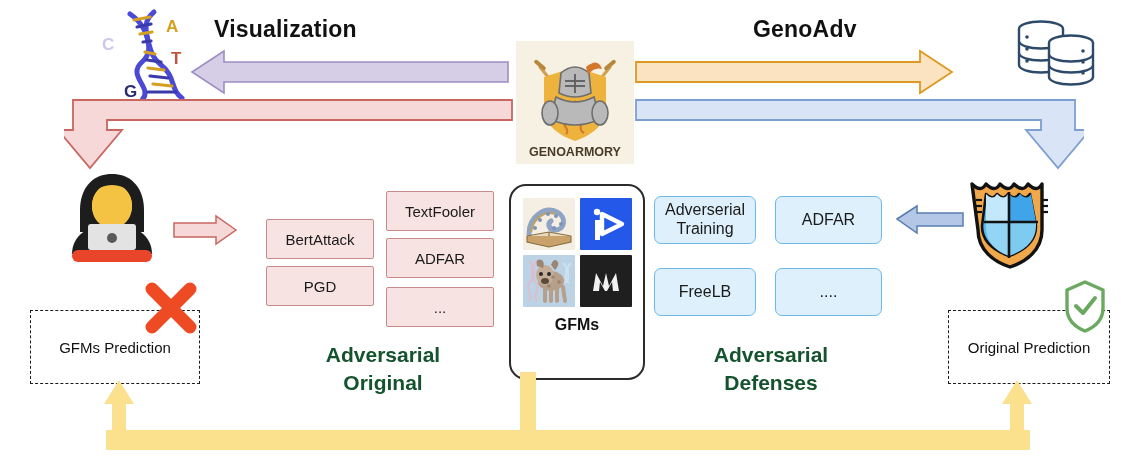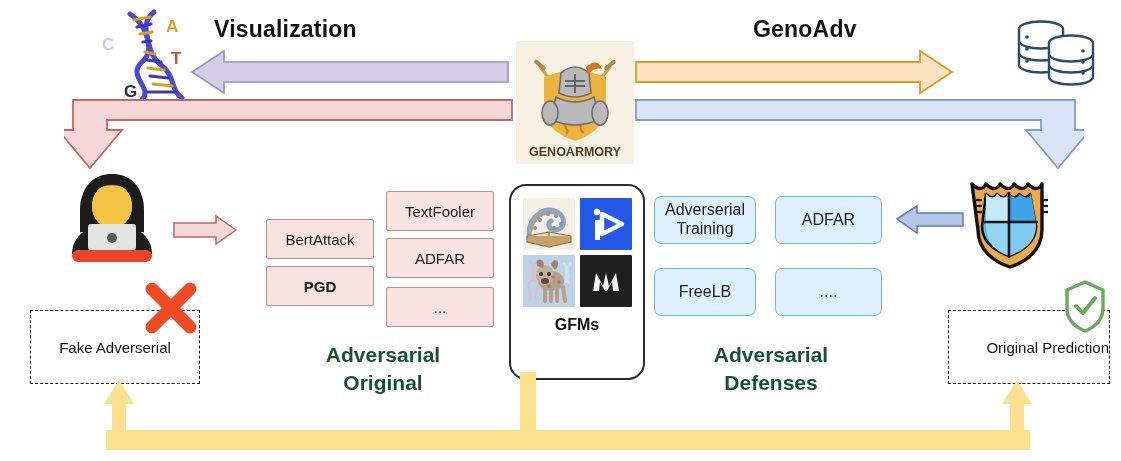--- a/index.html
+++ b/index.html
@@ -167,21 +167,21 @@
 
   <div class="abs" style="left:172px;top:213px;width:66px;height:34px;">
     <svg width="66" height="34" viewBox="0 0 66 34">
       <polygon points="64,17 44,3 44,10 2,10 2,24 44,24 44,31" fill="#f6d8d8" stroke="#c9665f" stroke-width="1.5"></polygon>
     </svg>
   </div>
 
   <div class="abs atkbox" style="left:266px;top:219px;width:106px;height:38px;">
     <span>BertAttack</span>
   </div>
-  <div class="abs atkbox" style="left:266px;top:266px;width:106px;height:38px;font-weight:bold;">
+  <div class="abs atkbox" style="left:266px;top:266px;width:106px;height:38px;">
     <span>PGD</span>
   </div>
 
   <div class="abs atkbox" style="left:386px;top:191px;width:106px;height:38px;">
     <span>TextFooler</span>
   </div>
   <div class="abs atkbox" style="left:386px;top:238px;width:106px;height:38px;">
     <span>ADFAR</span>
   </div>
   <div class="abs atkbox" style="left:386px;top:287px;width:106px;height:38px;">
@@ -300,32 +300,32 @@
   <div class="abs sect" style="left:268px;top:341px;width:230px;">
     <div>Adversarial</div>
     <div>Original</div>
   </div>
   <div class="abs sect" style="left:656px;top:341px;width:230px;">
     <div>Adversarial</div>
     <div>Defenses</div>
   </div>
 
   <div class="abs predbox" style="left:30px;top:310px;width:168px;height:72px;">
-    <span>Fake Adverserial</span>
+    <span>GFMs Prediction</span>
   </div>
   <div class="abs" style="left:140px;top:277px;width:62px;height:62px;">
     <svg width="62" height="62" viewBox="0 0 62 62">
       <g stroke="#ee4b24" stroke-width="13" stroke-linecap="round">
         <line x1="12" y1="12" x2="50" y2="50"></line>
         <line x1="50" y1="12" x2="12" y2="50"></line>
       </g>
     </svg>
   </div>
 
-  <div class="abs predbox" style="left:948px;top:310px;width:160px;height:72px;justify-content:flex-end;">
+  <div class="abs predbox" style="left:948px;top:310px;width:160px;height:72px;">
     <span>Original Prediction</span>
   </div>
   <div class="abs" style="left:1062px;top:278px;width:46px;height:56px;">
     <svg width="46" height="56" viewBox="0 0 46 56">
       <path d="M23 4 L41 12 L41 30 C41 42 33 49 23 53 C13 49 5 42 5 30 L5 12 Z" fill="#ffffff" stroke="#6aa95f" stroke-width="3.4" stroke-linejoin="round"></path>
       <polyline points="14,28 21,35 33,20" fill="none" stroke="#6aa95f" stroke-width="4" stroke-linecap="round" stroke-linejoin="round"></polyline>
     </svg>
   </div>
 
   <div class="abs" style="left:88px;top:372px;width:960px;height:86px;">

